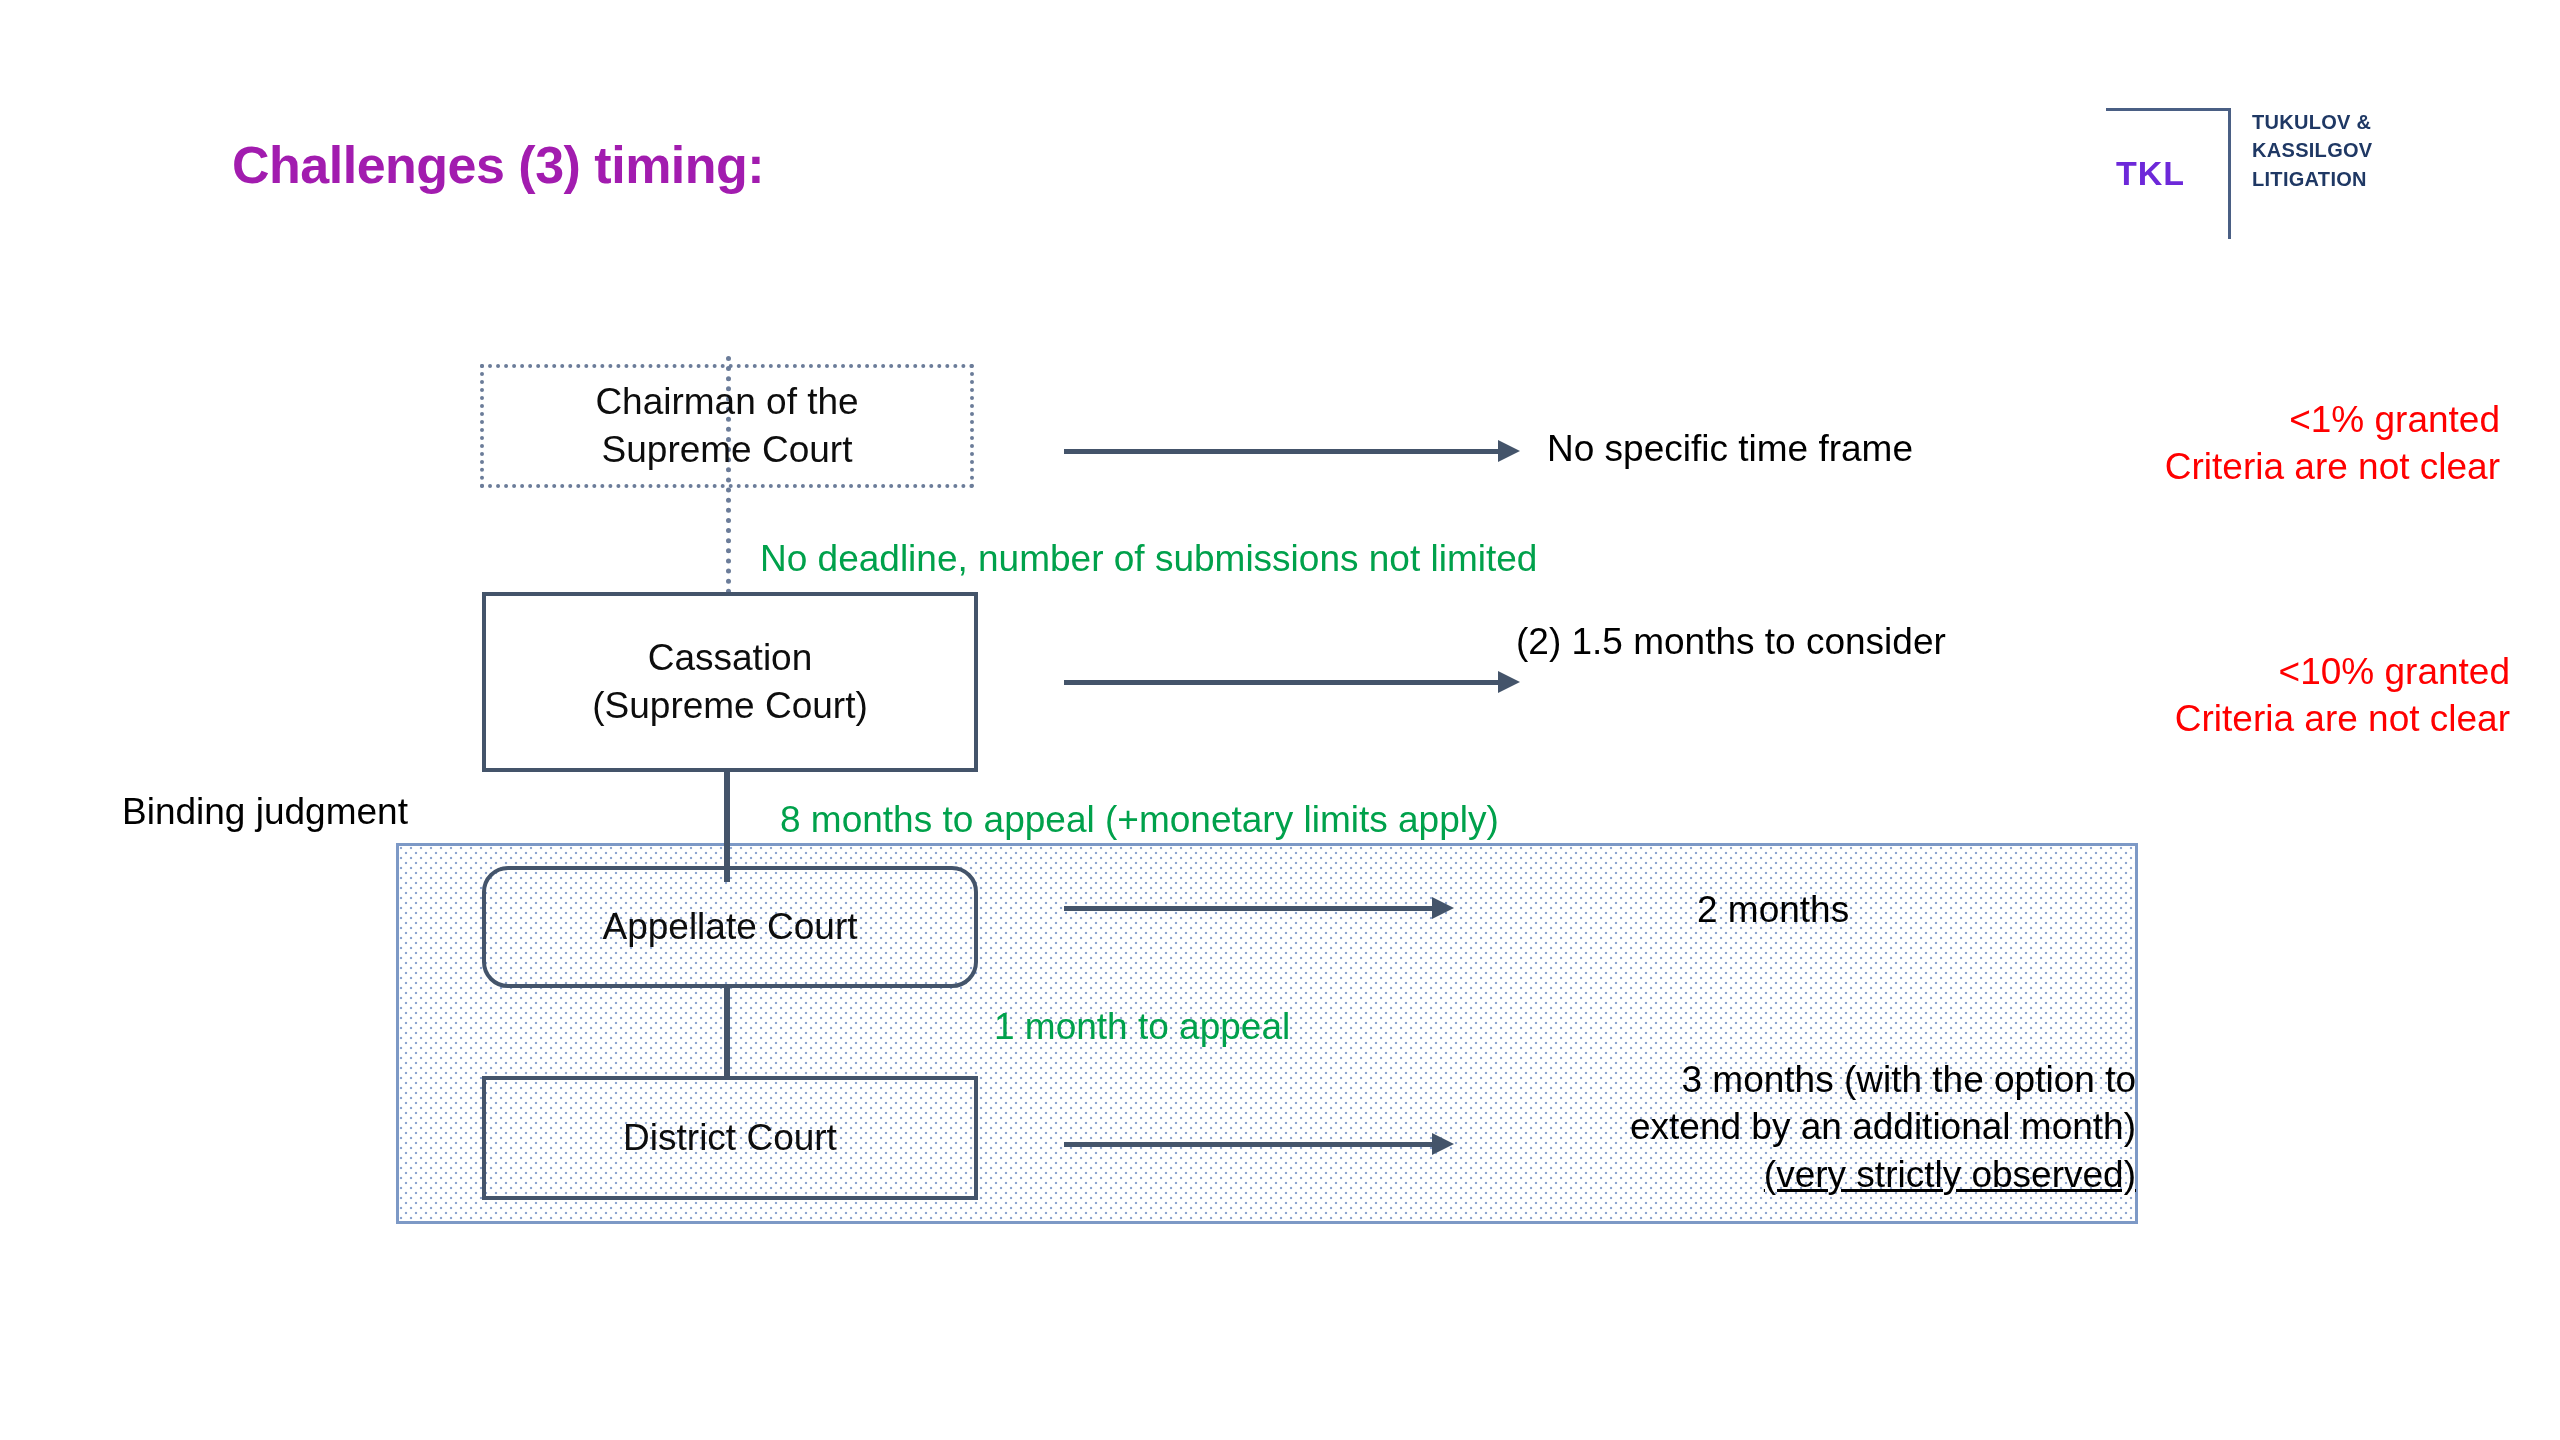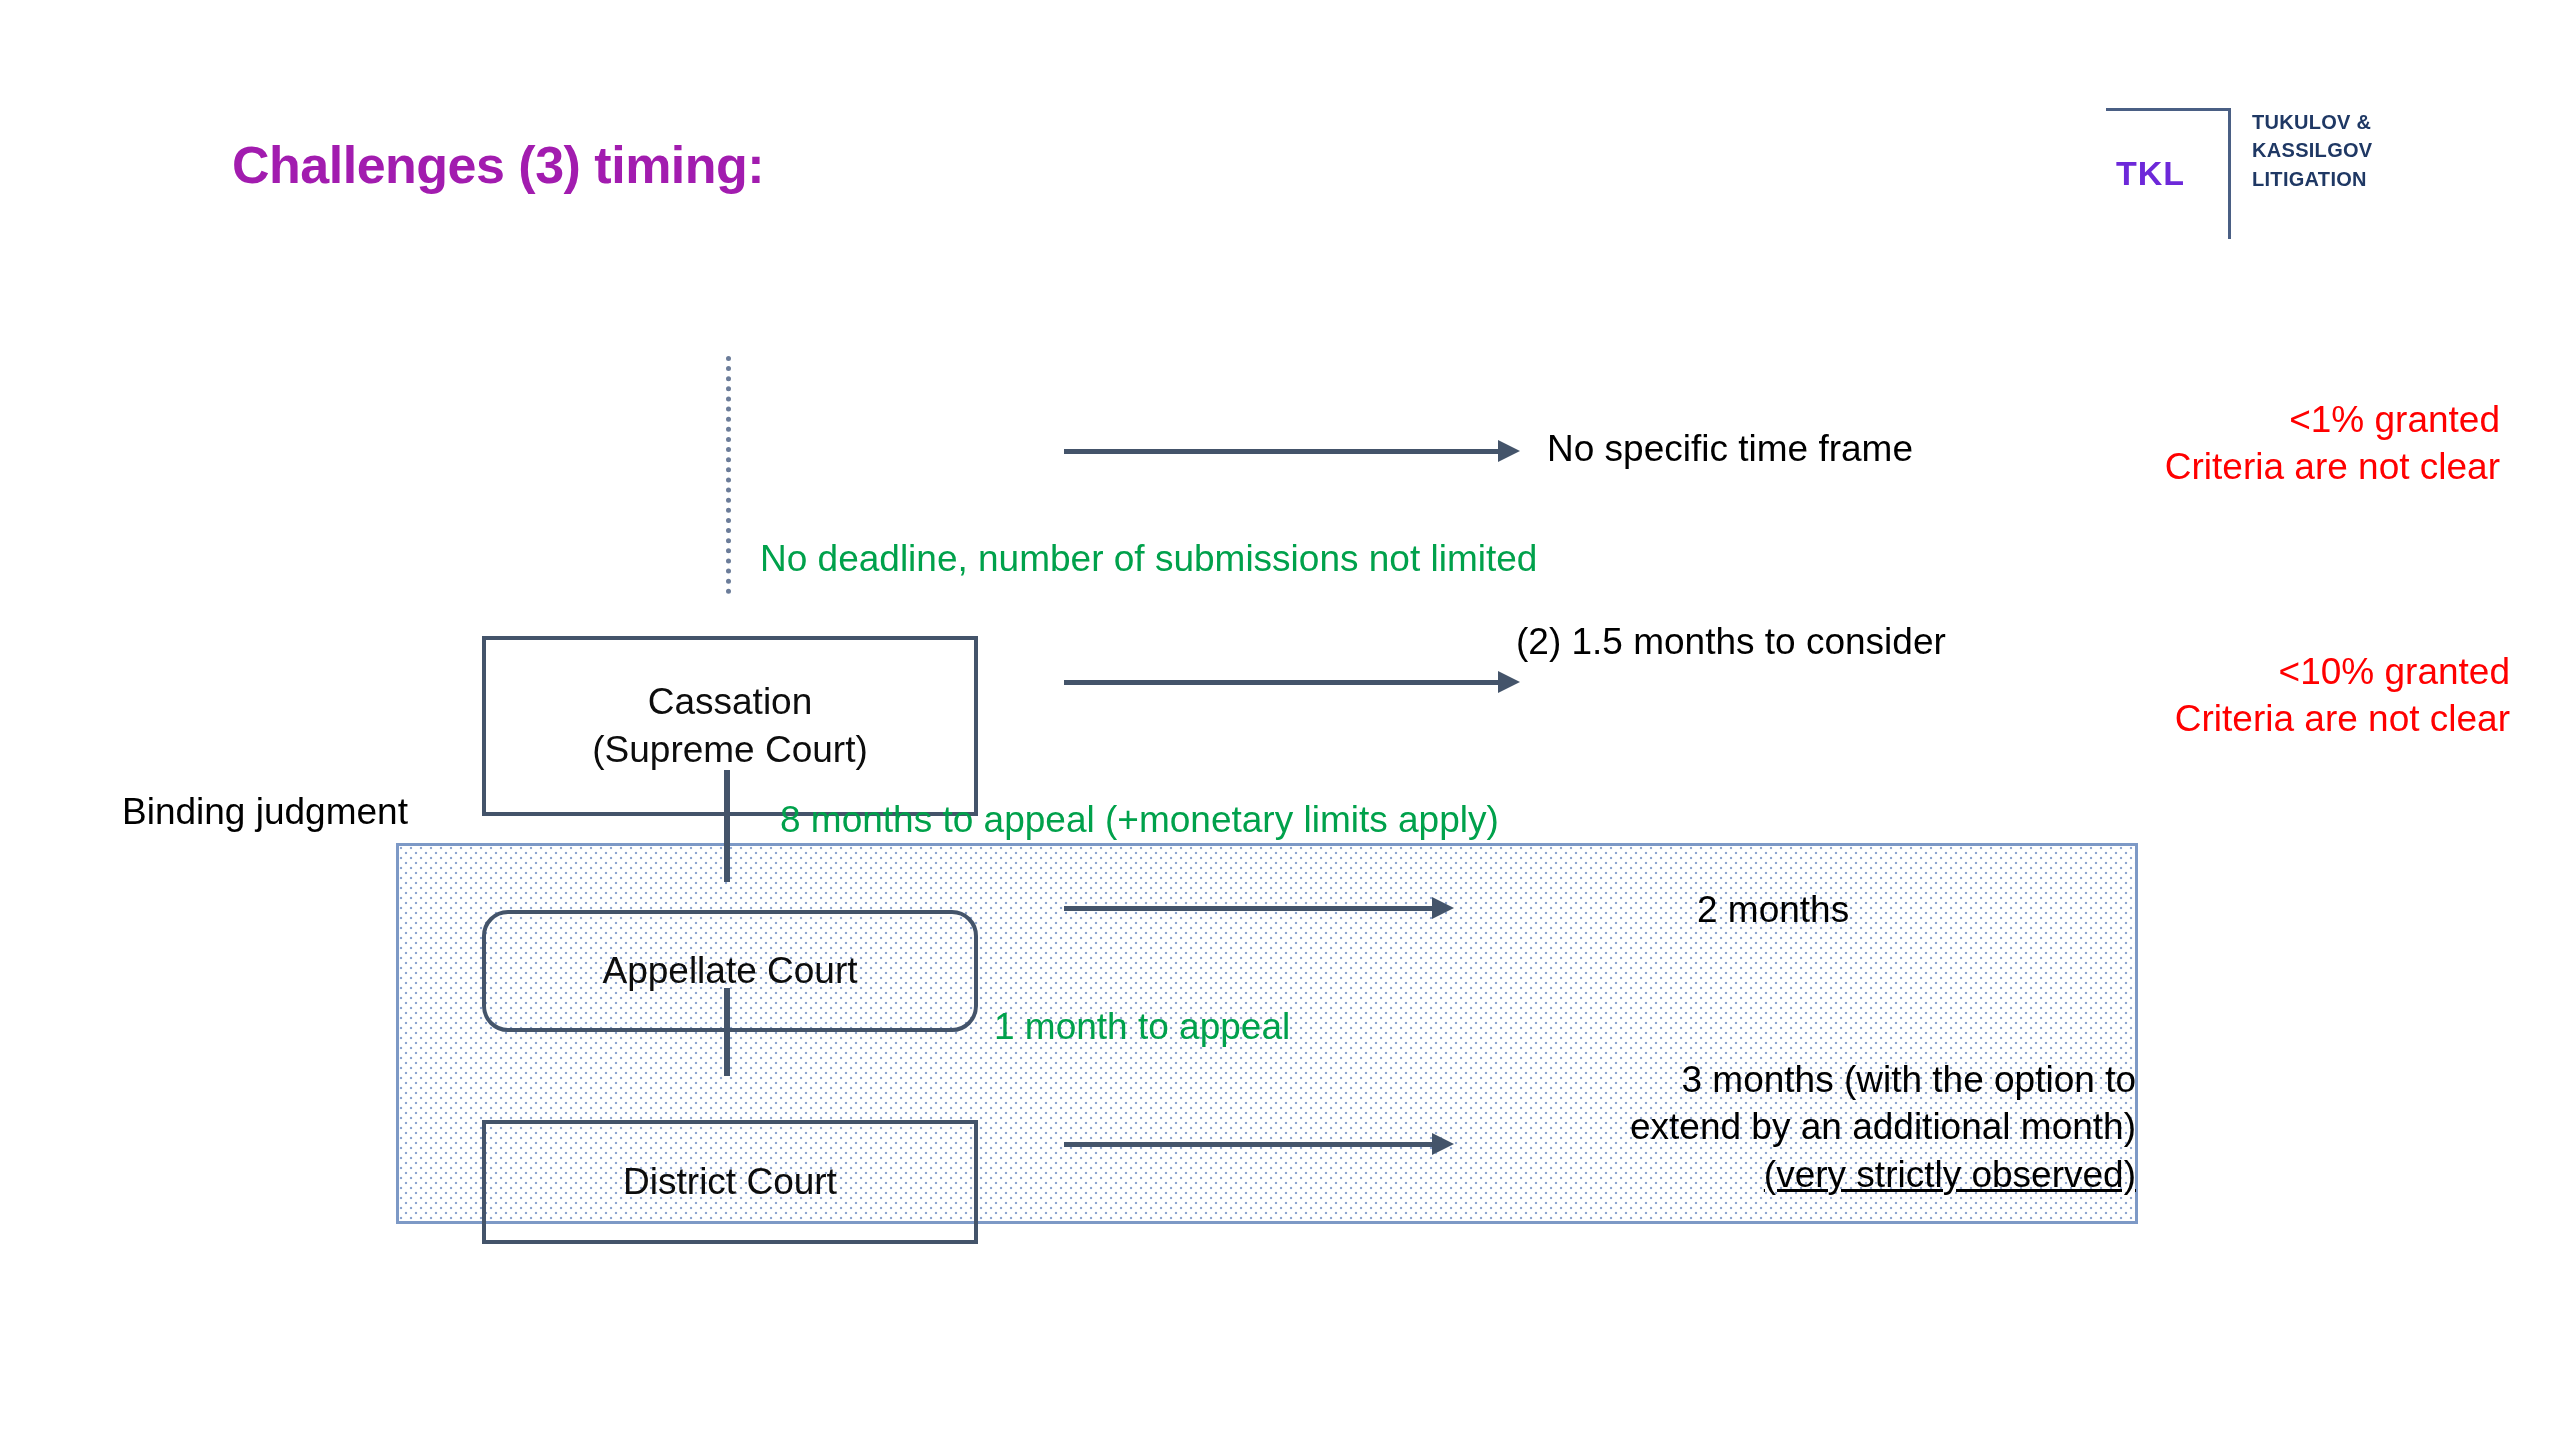--- a/index.html
+++ b/index.html
@@ -90,21 +90,20 @@
     align-items: center;
     justify-content: center;
     text-align: center;
     font-size: 37px;
     line-height: 1.3;
     color: #0d0d0d;
   }
   .node.solid {
     border: 4px solid #44546a;
     background: transparent;
-    margin-top: 44px;
   }
   .node.dotted {
     border: 4px dotted #6b7c99;
     background: transparent;
   }
 
   
   .panel {
     position: absolute;
     box-sizing: border-box;
@@ -165,20 +164,26 @@
   </div>
 
   <div class="panel" style="left:396px; top:843px; width:1742px; height:381px;"></div>
 
   <div class="vline dotted-conn" style="left:726px; top:356px; height:238px;"></div>
 
   <div class="vline" style="left:724px; top:770px; width:6px; height:112px;"></div>
 
   <div class="vline" style="left:724px; top:988px; width:6px; height:88px;"></div>
 
+  <div class="node dotted" style="left:480px; top:364px; width:494px; height:124px; top:364px;">
+    <div>
+      <div>Chairman of the</div>
+      <div>Supreme Court</div>
+    </div>
+  </div>
 
   <div class="node solid" style="left:482px; top:592px; width:496px; height:180px;">
     <div>
       <div>Cassation</div>
       <div>(Supreme Court)</div>
     </div>
   </div>
 
   <div class="node solid" style="left:482px; top:866px; width:496px; height:122px;border-radius:26px;">
     <div>Appellate Court</div>

